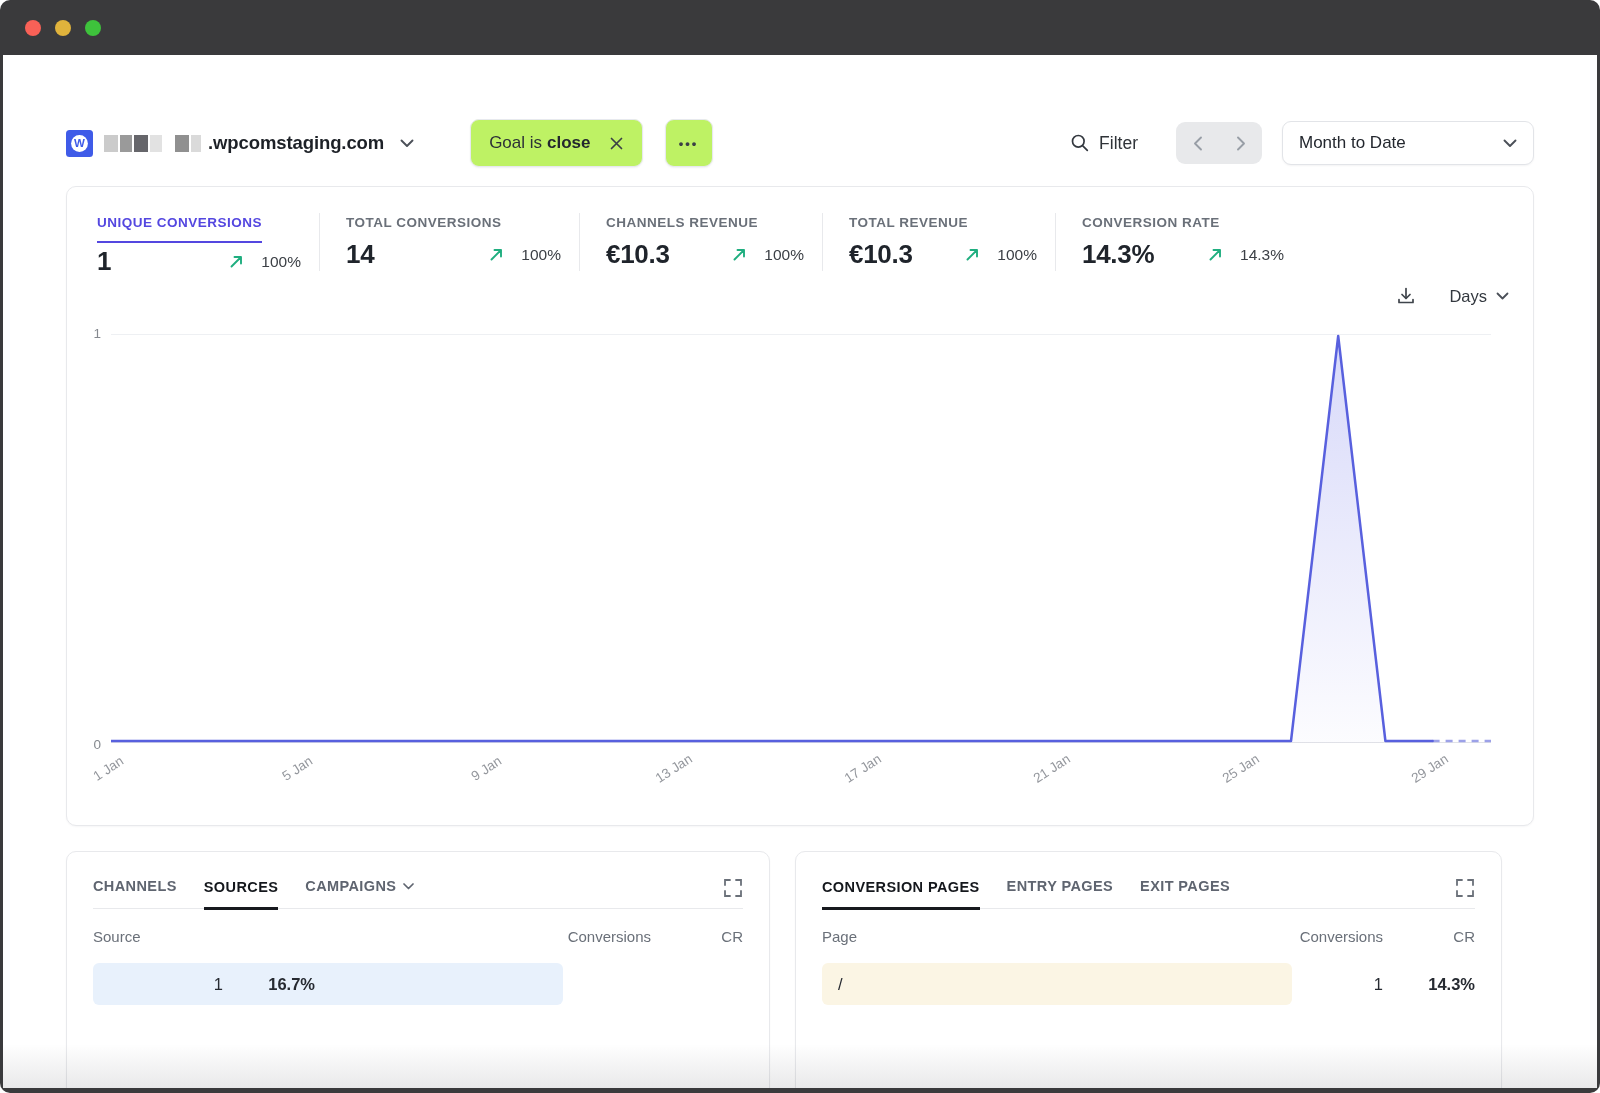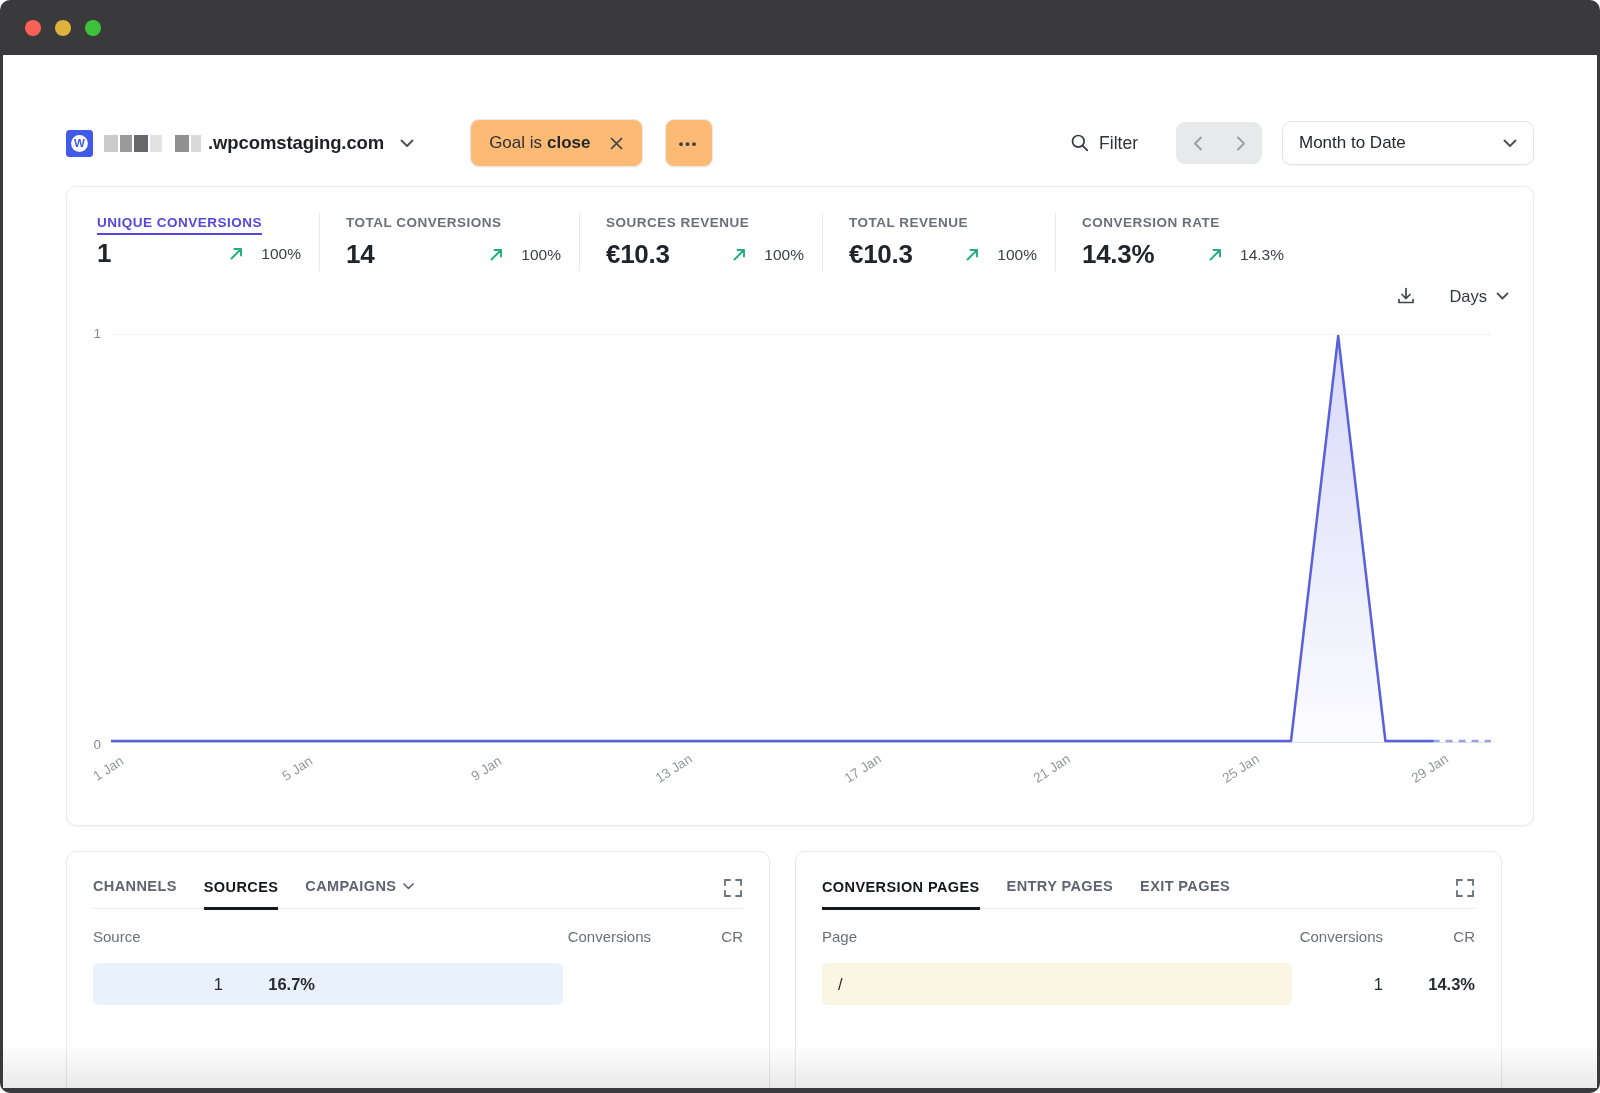--- a/index.html
+++ b/index.html
@@ -18,21 +18,21 @@
     background:linear-gradient(rgba(255,255,255,0),rgba(40,40,45,0.10));pointer-events:none;}
 
   
   .header-row{margin-top:64px;height:48px;display:flex;align-items:center;}
   .site-selector{display:flex;align-items:center;gap:9px;cursor:pointer;}
   .redacted{display:flex;align-items:center;gap:2px;margin-left:2px;}
   .rb{display:inline-block;height:17px;}
   .rb-gap{width:9px;height:17px;background:transparent !important;}
   .site-domain{font-size:18.5px;font-weight:700;color:#1d2127;letter-spacing:-0.1px;margin-left:-2px;}
   .chev{display:inline-flex;margin-left:7px;}
-  .chip{height:48px;background:#fdba74;border:1px solid var(--chip-border);border-radius:9px;
+  .chip{height:48px;background:#bef264;border:1px solid var(--chip-border);border-radius:9px;
     box-shadow:0 1px 2px rgba(16,24,40,.06);display:flex;align-items:center;cursor:pointer;}
   .goal-chip{margin-left:56px;padding:0 18px;font-size:17px;color:#2c3037;gap:5px;}
   .goal-chip b{font-weight:700;color:#23272e;}
   .goal-chip .x{margin-left:13px;display:inline-flex;}
   .more-chip{margin-left:22px;width:48px;justify-content:center;font-size:13px;letter-spacing:2px;color:#3b4046;font-weight:700;}
   .header-right{margin-left:auto;display:flex;align-items:center;}
   .filter-btn{display:flex;align-items:center;gap:9px;font-size:17.5px;color:#2f3338;cursor:pointer;}
   .pager{margin-left:38px;width:86px;height:42px;background:#e8e9eb;border-radius:9px;display:flex;}
   .pager span{flex:1;display:flex;align-items:center;justify-content:center;cursor:pointer;}
   .date-select{margin-left:20px;width:252px;height:44px;background:#fff;border:1px solid #e2e4e8;border-radius:9px;
@@ -42,21 +42,21 @@
 
   
   .main-card{position:relative;margin-top:19px;height:640px;background:#fff;border:1px solid var(--border);
     border-radius:10px;box-shadow:0 1px 2px rgba(16,24,40,.04);}
   .stats{position:absolute;top:0;left:0;right:0;display:flex;padding:26px 0 0 30px;}
   .stat{height:58px;padding-right:18px;margin-right:26px;border-right:1px solid var(--border);}
   .stat:last-child{border-right:none;}
   .s1{width:223px;} .s2{width:234px;} .s3{width:217px;} .s4{width:207px;} .s5{width:220px;}
   .stat-label{font-size:13.5px;font-weight:600;letter-spacing:.5px;color:#6a7079;white-space:nowrap;}
   .stat.active .stat-label{color:var(--indigo);font-weight:700;display:inline-block;
-    border-bottom:2px solid var(--indigo);padding-bottom:3px;cursor:pointer;}
+    border-bottom:2px solid var(--indigo);padding-bottom:11px;cursor:pointer;}
   .stat-valrow{margin-top:8px;display:flex;align-items:center;justify-content:space-between;}
   .stat.active .stat-valrow{margin-top:3px;}
   .stat-value{font-size:26px;font-weight:700;color:#1f242b;letter-spacing:-0.3px;}
   .stat-change{display:flex;align-items:center;gap:17px;font-size:15.5px;color:#3c4046;font-weight:500;}
 
   .chart-toolbar{position:absolute;top:86px;right:24px;display:flex;align-items:center;gap:32px;margin-top:12px;}
   .dl-btn{display:flex;cursor:pointer;}
   .interval{display:flex;align-items:center;gap:9px;font-size:16.5px;color:#33383f;cursor:pointer;}
 
   .chart{position:absolute;left:44px;top:147px;width:1380px;height:409px;}
@@ -187,21 +187,21 @@
             <span class="stat-value">14</span>
             <span class="stat-change">
               <svg width="15" height="15" viewBox="0 0 15 15" fill="none">
                   <path d="M2.5 12.5 L12 3 M5.5 3 H12 V9.5" stroke="#1fae7f" stroke-width="1.9" stroke-linecap="round" stroke-linejoin="round"></path>
                 </svg>
               <span>100%</span>
             </span>
           </div>
         </div>
         <div class="stat s3">
-          <span class="stat-label">SOURCES REVENUE</span>
+          <span class="stat-label">CHANNELS REVENUE</span>
           <div class="stat-valrow">
             <span class="stat-value">€10.3</span>
             <span class="stat-change">
               <svg width="15" height="15" viewBox="0 0 15 15" fill="none">
                   <path d="M2.5 12.5 L12 3 M5.5 3 H12 V9.5" stroke="#1fae7f" stroke-width="1.9" stroke-linecap="round" stroke-linejoin="round"></path>
                 </svg>
               <span>100%</span>
             </span>
           </div>
         </div>

